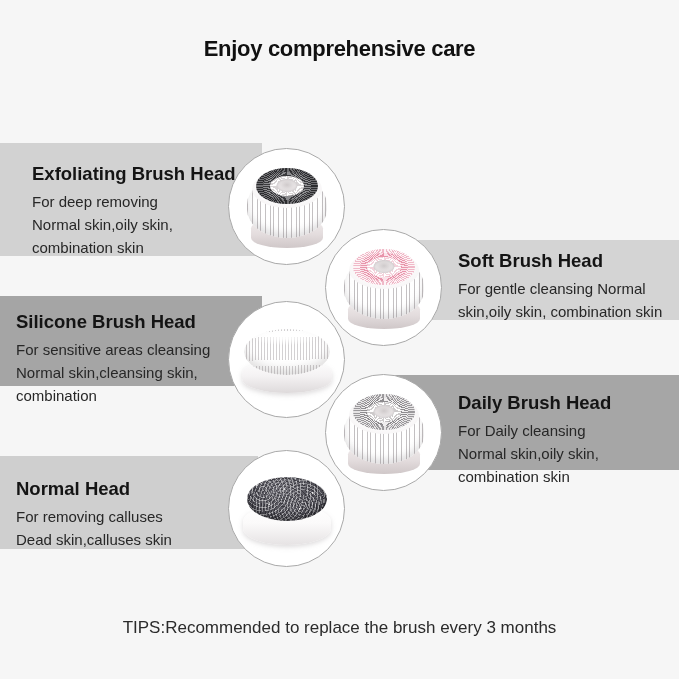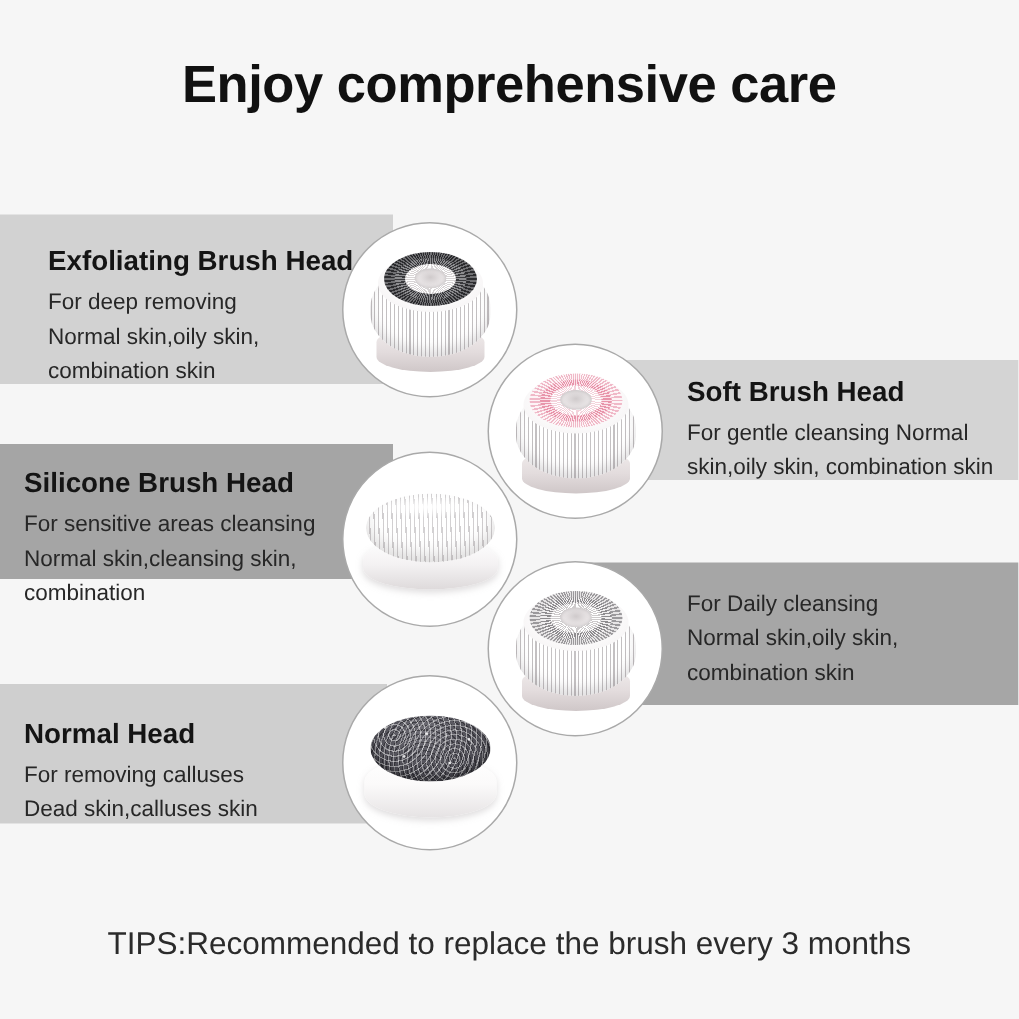--- a/index.html
+++ b/index.html
@@ -25,21 +25,21 @@
     background: #f6f6f6;
   }
 
   
   #title {
     position: absolute;
     top: 34px;
     left: 0;
     width: 679px;
     text-align: center;
-    font-size: 35px;
+    font-size: 22px;
     font-weight: bold;
     line-height: 1.33;
     letter-spacing: -0.3px;
     color: #111111;
   }
   #title .tline { display: block; }
 
   
   .band {
     position: absolute;
@@ -258,21 +258,21 @@
     box-shadow: inset 0 -3px 6px rgba(0,0,0,0.35);
   }
 
   
   #footer {
     position: absolute;
     top: 618px;
     left: 0;
     width: 679px;
     text-align: center;
-    font-size: 21px;
+    font-size: 17px;
     color: #2b2b2b;
     z-index: 5;
   }
 </style>
 </head>
 <body>
 
 <div id="canvas">
 
   <div id="title">
@@ -333,20 +333,21 @@
     <div class="prod silicone">
       <div class="sbase"></div>
       <div class="sdome"></div>
       <div class="shi"></div>
     </div>
   </div>
 
   <div class="band" style="left:380px; top:375px; width:299px; height:95px; background:#a6a6a6;"></div>
 
   <div class="txtblock" style="left:458px; top:392px;">
+    <div class="head">Daily Brush Head</div>
     <div class="line">For Daily cleansing</div>
     <div class="line">Normal skin,oily skin,</div>
     <div class="line">combination skin</div>
   </div>
 
   <div class="pcircle" style="left:325px; top:374px; width:117px; height:117px;">
     <div class="prod brush daily">
       <div class="base"></div>
       <div class="bristles"></div>
       <div class="top"></div>

